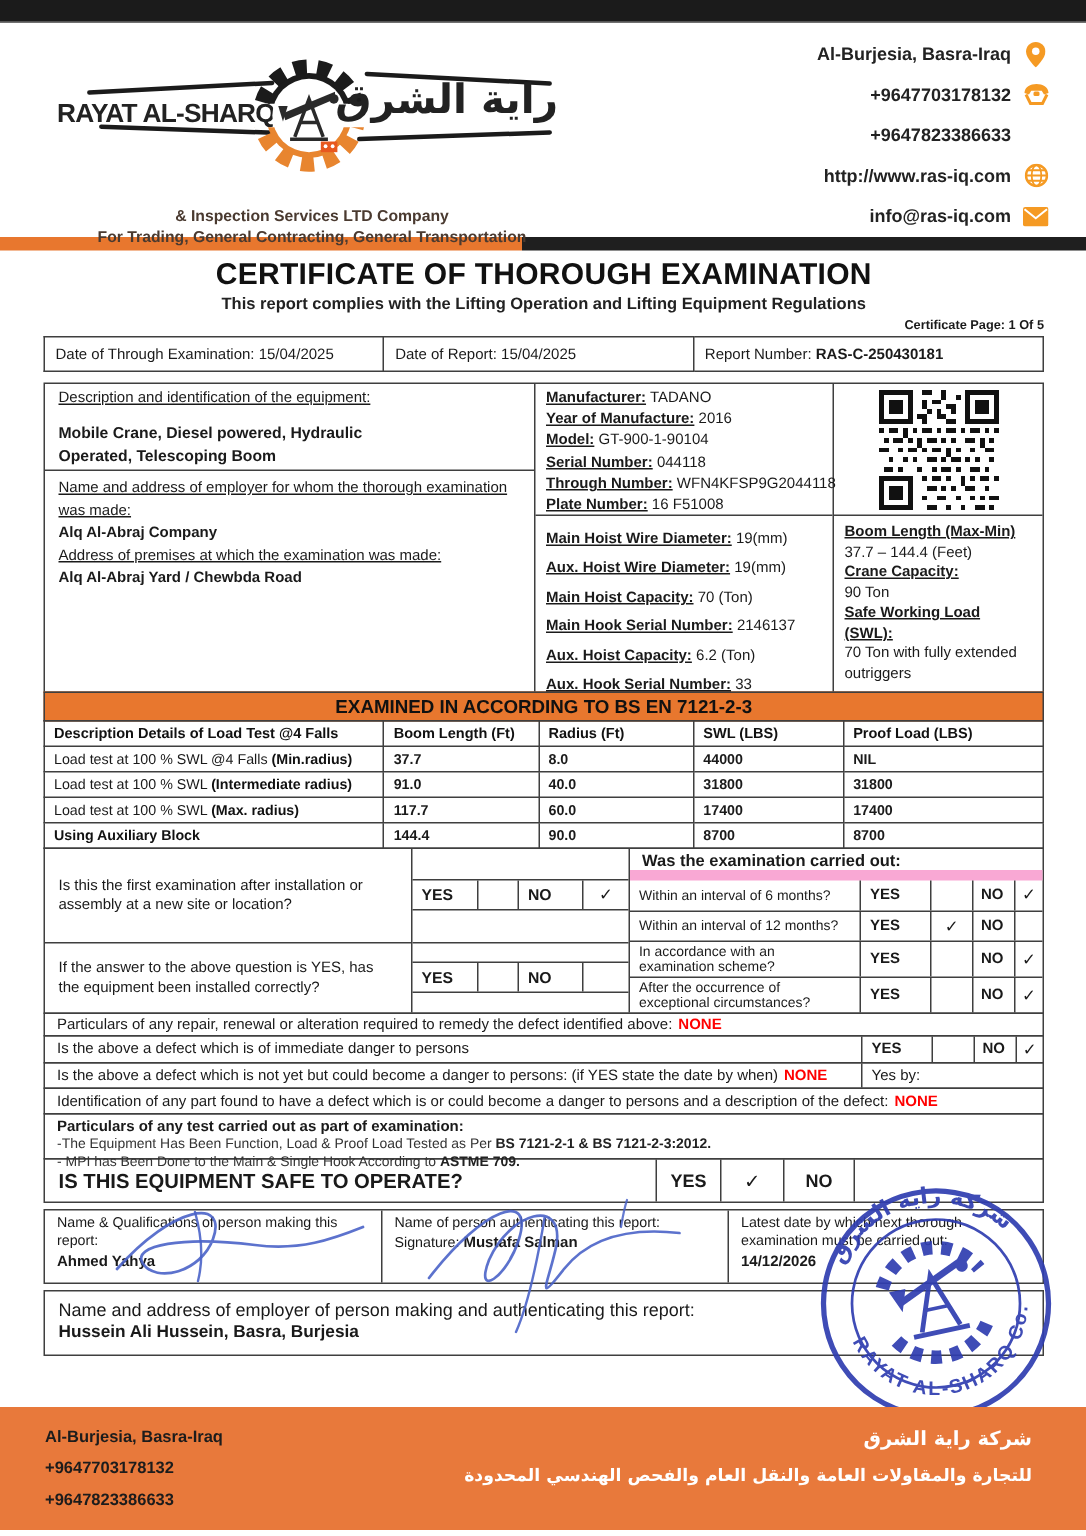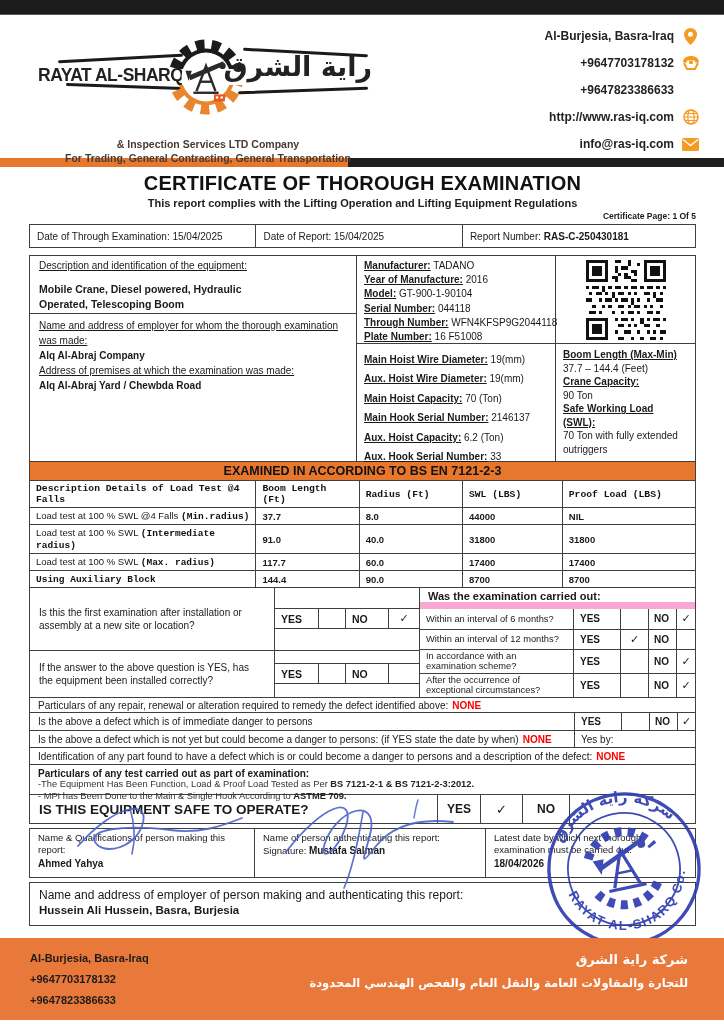--- a/index.html
+++ b/index.html
@@ -64,21 +64,21 @@
   .eq-right { flex:1; display:flex; flex-direction:column; }
   .eq-right-top { height:88px; border-bottom:1px solid #3f3f3f; display:flex; align-items:center; justify-content:center; }
   .eq-right-bot { flex:1; padding:4px 7px; line-height:13.5px; }
 
   
   .banner { margin-top:-1px; border:1px solid #3f3f3f; background:#E8772E; height:20px; text-align:center; font-weight:bold; font-size:12.5px; color:#111; line-height:19px; }
   .load-table { margin-top:-1px; font-size:9.5px; }
   .load-table th, .load-table td { padding:2px 6px; height:17px; text-align:left; }
   .load-table th { font-size:9.7px; }
   .lt-c1 { width:34%; } .lt-c2 { width:15.5%; } .lt-c3 { width:15.5%; } .lt-c4 { width:15%; }
-  .load-table td b, .load-table th { color:#111;font-family:Liberation Mono, monospace; }
+  .load-table td b, .load-table th { color:#111; }
   .load-table .num { font-weight:bold; }
 
   
   .questions { margin-top:-1px; border:1px solid #3f3f3f; display:flex; height:111px; }
   .q-left { width:245px; border-right:1px solid #3f3f3f; display:flex; flex-direction:column; }
   .q1cell { height:63px; border-bottom:1px solid #3f3f3f; padding:3px 9px; display:flex; align-items:center; font-size:10px; line-height:1.35; }
   .q2cell { flex:1; padding:3px 9px; display:flex; align-items:center; font-size:10px; line-height:1.35; }
   .q-mid { width:145px; border-right:1px solid #3f3f3f; display:flex; flex-direction:column; }
   .q-mid-1 { height:63px; border-bottom:1px solid #3f3f3f; position:relative; }
   .q-mid-2 { flex:1; position:relative; }
@@ -556,21 +556,21 @@
       <div class="sig-col sig-1">
         <div>Name &amp; Qualifications of person making this report:</div>
         <div class="sig-name">Ahmed Yahya</div>
       </div>
       <div class="sig-col sig-2">
         <div>Name of person authenticating this report:</div>
         <div><span>Signature:</span> <span class="sig-name">Mustafa Salman</span></div>
       </div>
       <div class="sig-col sig-3">
         <div>Latest date by which next thorough examination must be carried out:</div>
-        <div class="sig-name">18/04/2026</div>
+        <div class="sig-name">14/12/2026</div>
       </div>
     </div>
     <div class="employer-row">
       <div class="emp-label">Name and address of employer of person making and authenticating this report:</div>
       <div class="emp-value">Hussein Ali Hussein, Basra, Burjesia</div>
     </div>
   </div>
 
   <svg class="sig-svg" style="left:70px; top:798px;" width="180" height="62" viewBox="0 0 180 62">
     <path d="M8 48 C45 6, 82 0, 72 28 C64 50, 34 58, 25 44 C18 32, 52 26, 100 32 C130 36, 152 28, 172 20" fill="none" stroke="#4A63C8" stroke-width="1.8" stroke-linecap="round" opacity="0.9"></path>

